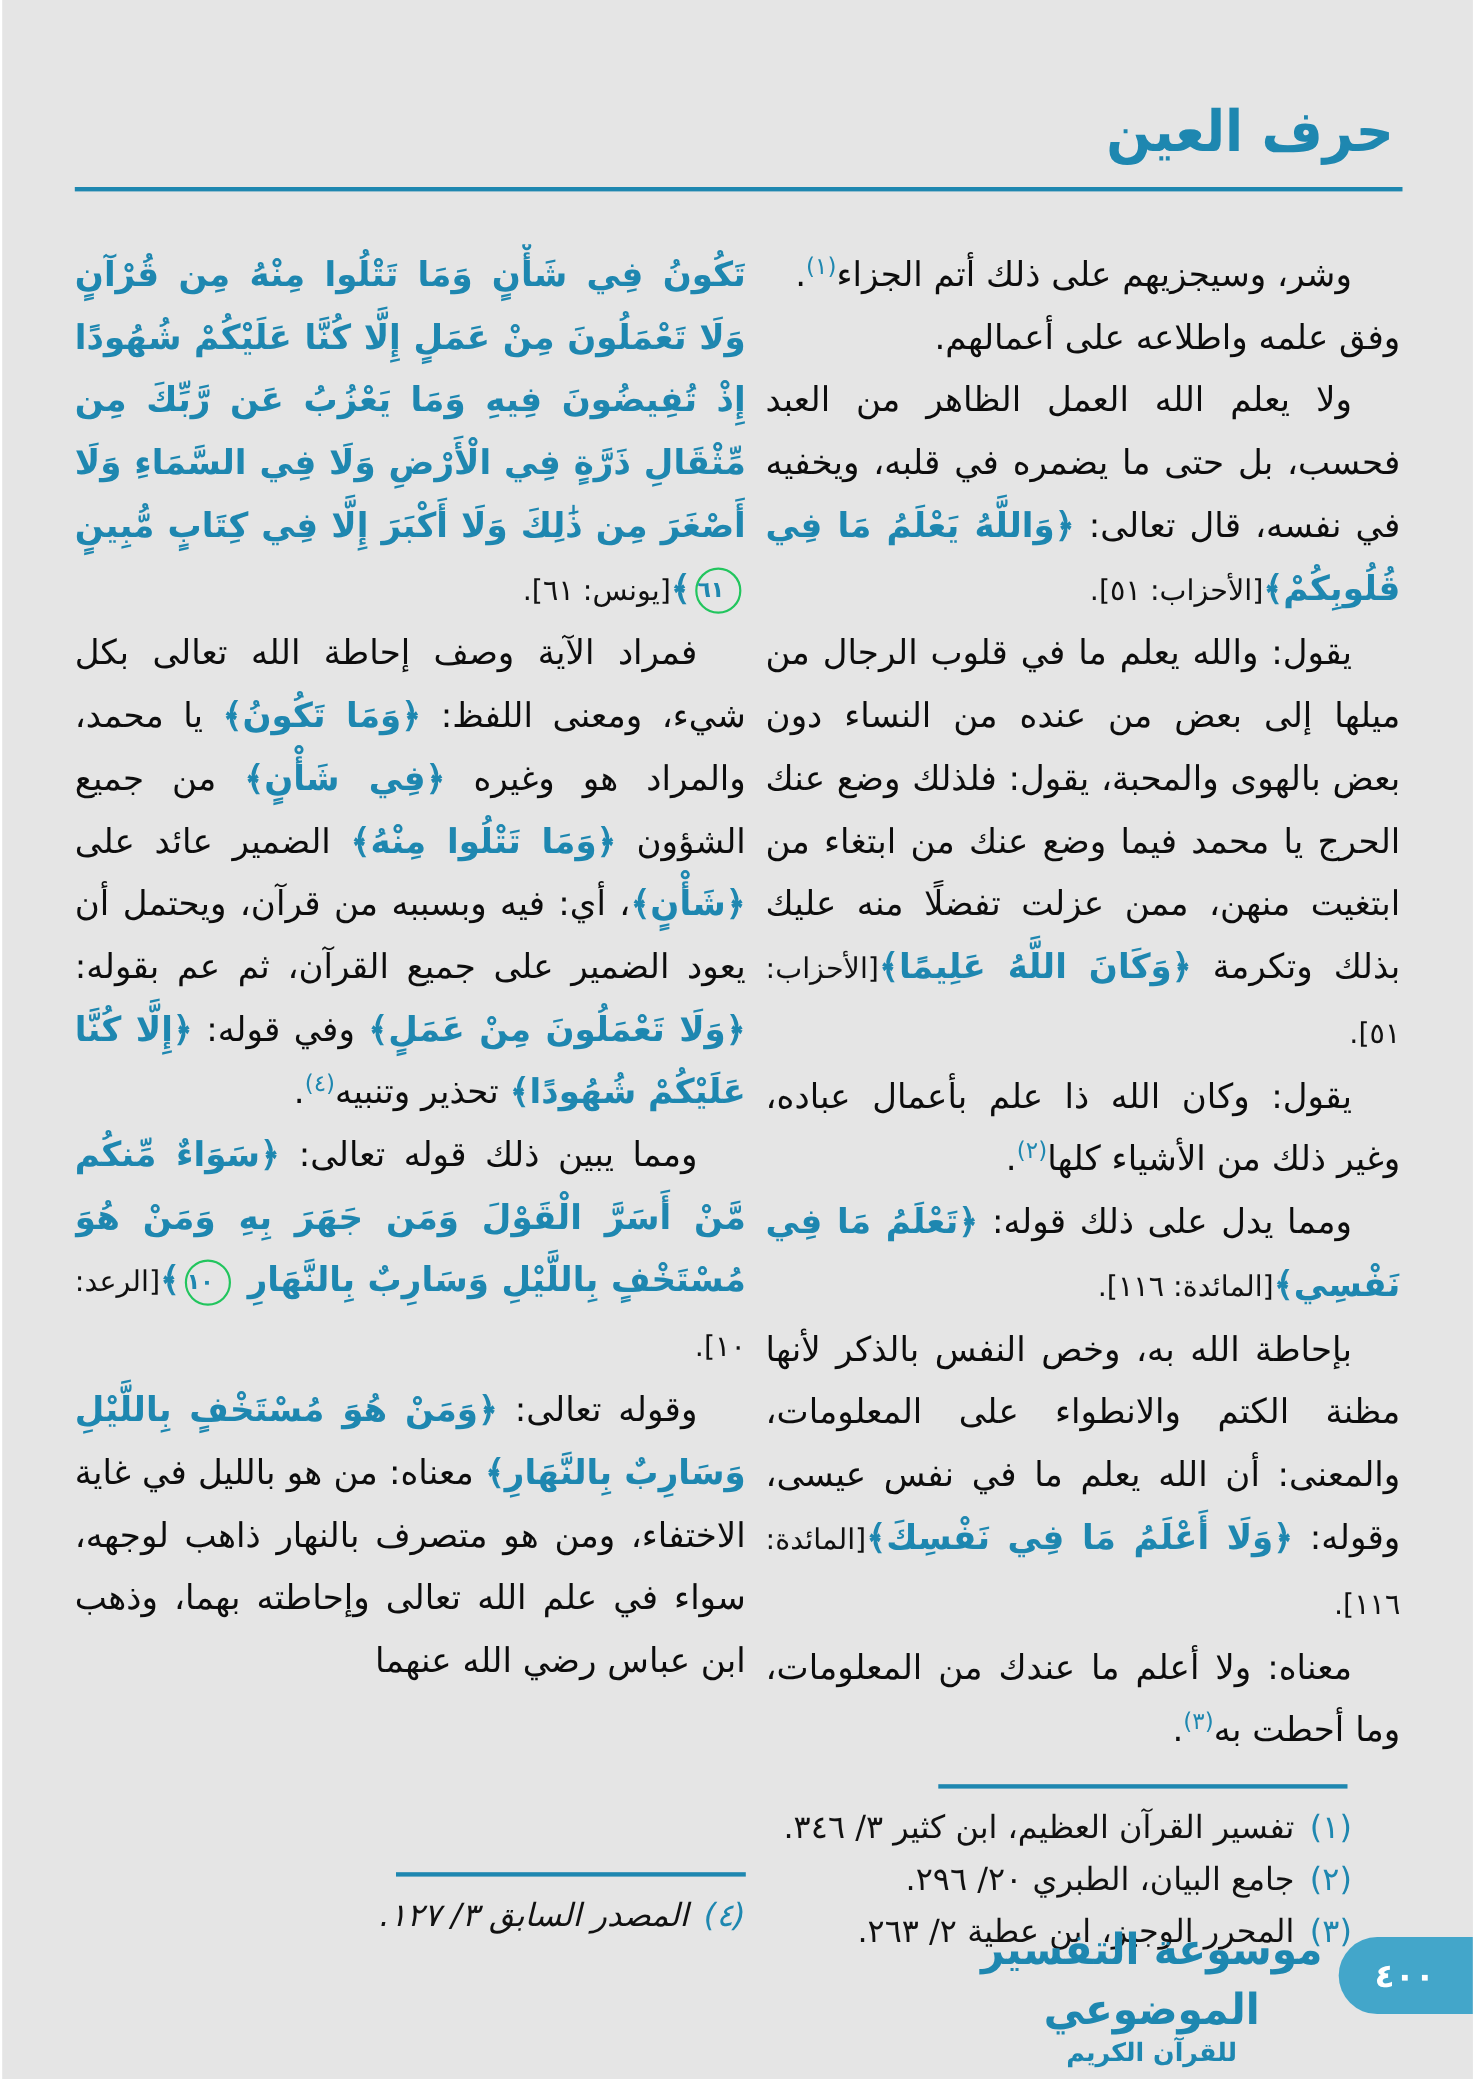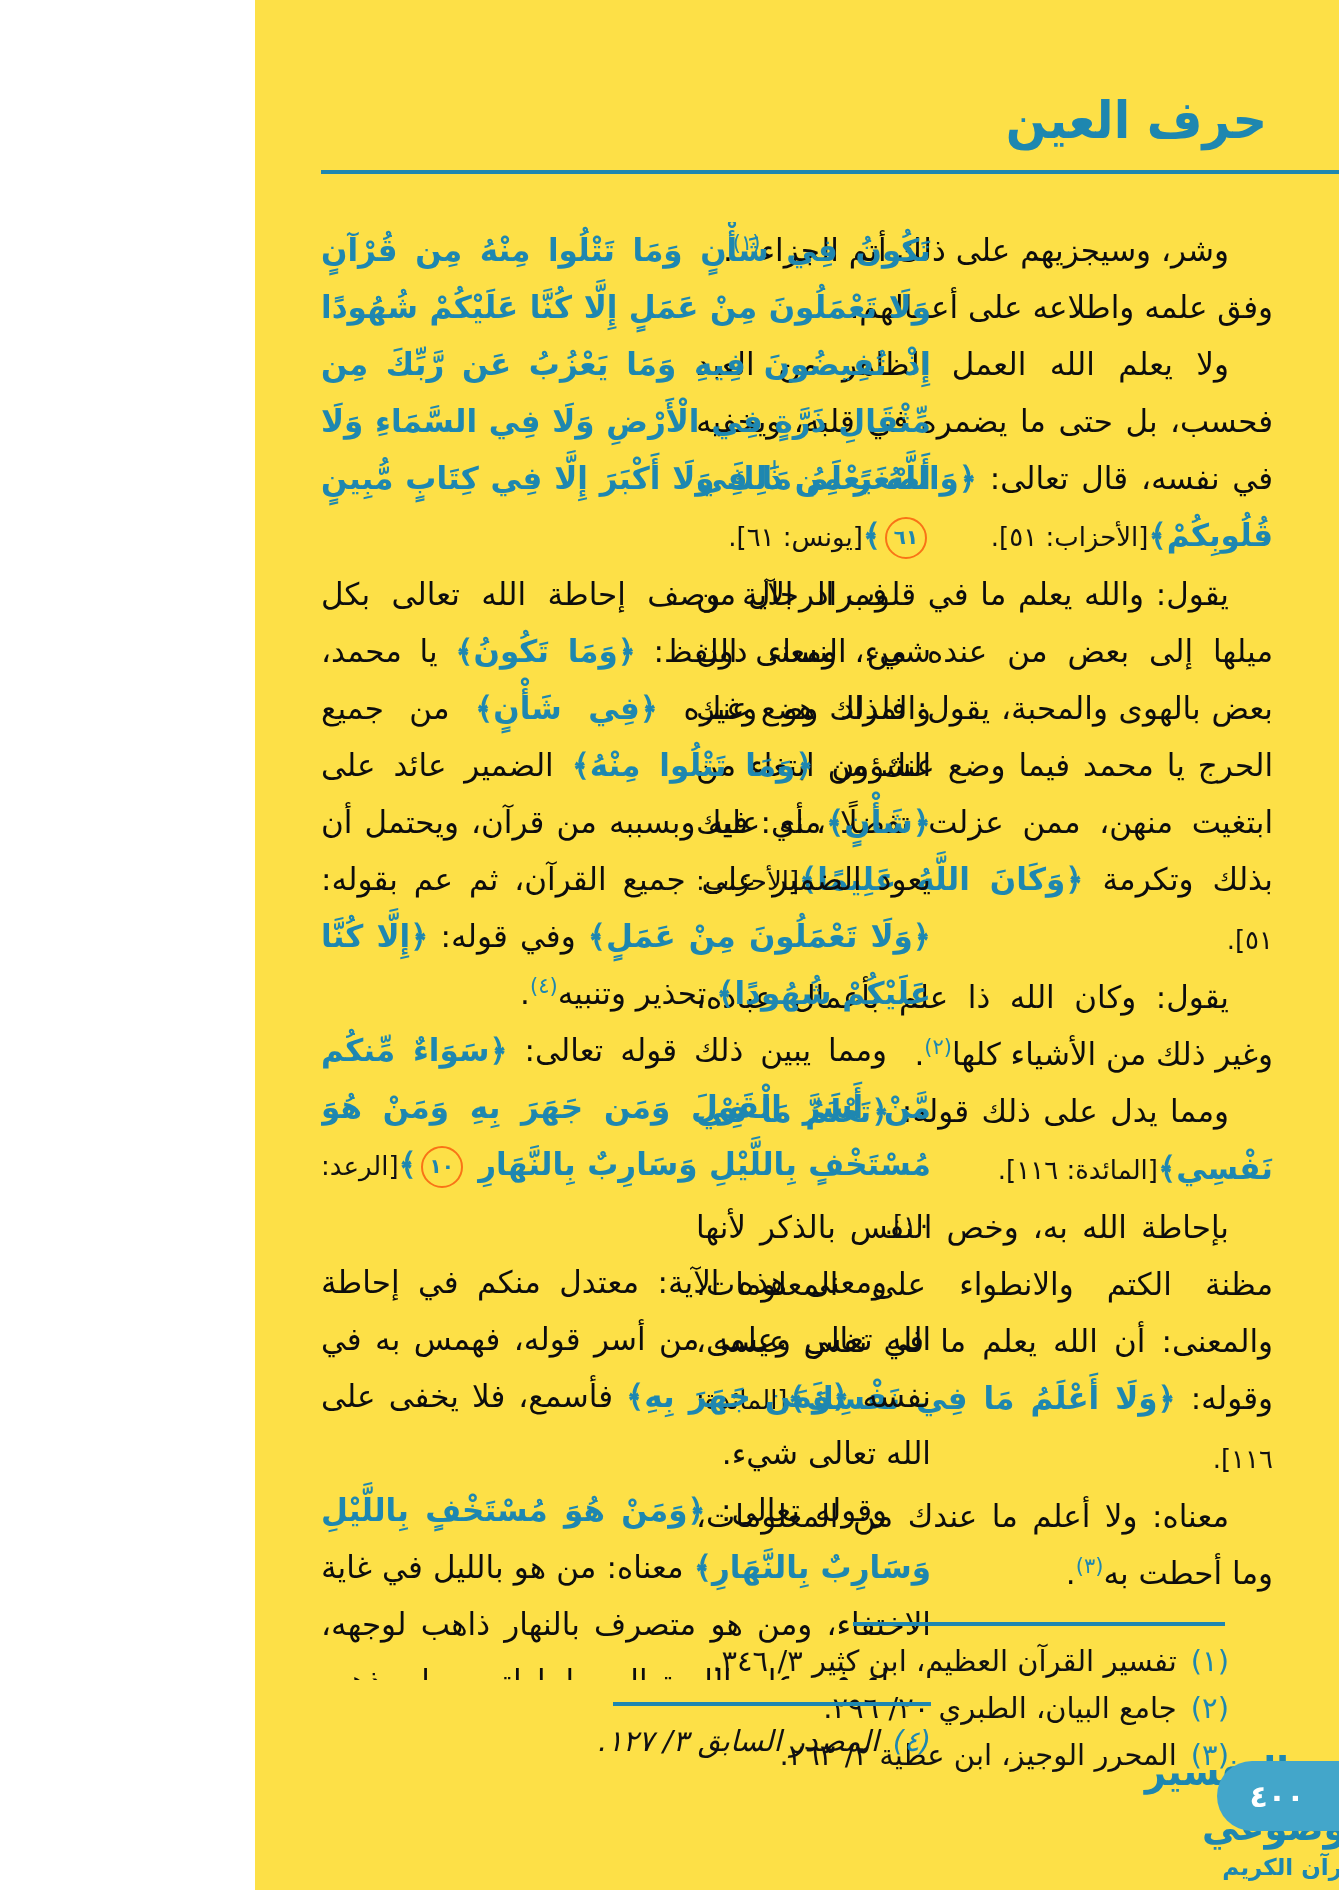--- a/index.html
+++ b/index.html
@@ -1,19 +1,19 @@
 <!DOCTYPE html>
 <html lang="ar" dir="rtl"><head>
 <meta charset="utf-8">
 <style>
   html,body{margin:0;padding:0;background:#ffffff;}
   .page{
     position:relative;
-    width:1084px;height:1890px;
-    background:#fde047;
+    width:1337px;height:1890px;
+    background:#e5e5e5;
     font-family:"DejaVu Sans", sans-serif;
     direction:rtl;
     overflow:hidden;
     color:#0d0d0d;
   }
   .header-title{
     position:absolute;
     top:92px;right:72px;
     font-size:48px;
     font-weight:bold;
@@ -39,25 +39,25 @@
   .col-left{left:66px;width:610px;height:1458px;}
   p.para{margin:0;text-indent:44px;}
   p.para.flush{text-indent:0;}
   .s-t{color:#0d0d0d;}
   .s-q{color:#1e87b0;font-weight:bold;}
   .s-r{color:#111111;font-size:26px;}
   .s-sup{color:#1e87b0;font-size:21px;vertical-align:super;line-height:0;}
   .s-num{
     display:inline-block;
     color:#1e87b0;
-    border:2px solid #f97316;
+    border:2px solid #22c55e;
     border-radius:50%;
     width:38px;height:38px;
     line-height:36px;
-    text-align:center;
+    text-align:left;
     font-size:20px;
     font-weight:bold;
     text-indent:0;
     vertical-align:middle;
     margin:0 4px;
   }
   .fnblock{
     position:absolute;
     font-size:29px;
     line-height:47px;
@@ -123,21 +123,20 @@
       <p class="para"><span class="s-t">يقول: والله يعلم ما في قلوب الرجال من ميلها إلى بعض من عنده من النساء دون بعض بالهوى والمحبة، يقول: فلذلك وضع عنك الحرج يا محمد فيما وضع عنك من ابتغاء من ابتغيت منهن، ممن عزلت تفضلًا منه عليك بذلك وتكرمة </span><span class="s-q">﴿وَكَانَ اللَّهُ عَلِيمًا﴾</span><span class="s-r">[الأحزاب: ٥١].</span></p>
       <p class="para"><span class="s-t">يقول: وكان الله ذا علم بأعمال عباده، وغير ذلك من الأشياء كلها</span><span class="s-sup">(٢)</span><span class="s-t">.</span></p>
       <p class="para"><span class="s-t">ومما يدل على ذلك قوله: </span><span class="s-q">﴿تَعْلَمُ مَا فِي نَفْسِي﴾</span><span class="s-r">[المائدة: ١١٦].</span></p>
       <p class="para"><span class="s-t">بإحاطة الله به، وخص النفس بالذكر لأنها مظنة الكتم والانطواء على المعلومات، والمعنى: أن الله يعلم ما في نفس عيسى، وقوله: </span><span class="s-q">﴿وَلَا أَعْلَمُ مَا فِي نَفْسِكَ﴾</span><span class="s-r">[المائدة: ١١٦].</span></p>
       <p class="para"><span class="s-t">معناه: ولا أعلم ما عندك من المعلومات، وما أحطت به</span><span class="s-sup">(٣)</span><span class="s-t">.</span></p>
     </div>
   <div class="col col-left">
       <p class="para flush"><span class="s-q">تَكُونُ فِي شَأْنٍ وَمَا تَتْلُوا مِنْهُ مِن قُرْآنٍ وَلَا تَعْمَلُونَ مِنْ عَمَلٍ إِلَّا كُنَّا عَلَيْكُمْ شُهُودًا إِذْ تُفِيضُونَ فِيهِ وَمَا يَعْزُبُ عَن رَّبِّكَ مِن مِّثْقَالِ ذَرَّةٍ فِي الْأَرْضِ وَلَا فِي السَّمَاءِ وَلَا أَصْغَرَ مِن ذَٰلِكَ وَلَا أَكْبَرَ إِلَّا فِي كِتَابٍ مُّبِينٍ </span><span class="s-num">٦١</span><span class="s-q">﴾</span><span class="s-r">[يونس: ٦١].</span></p>
       <p class="para"><span class="s-t">فمراد الآية وصف إحاطة الله تعالى بكل شيء، ومعنى اللفظ: </span><span class="s-q">﴿وَمَا تَكُونُ﴾</span><span class="s-t"> يا محمد، والمراد هو وغيره </span><span class="s-q">﴿فِي شَأْنٍ﴾</span><span class="s-t"> من جميع الشؤون </span><span class="s-q">﴿وَمَا تَتْلُوا مِنْهُ﴾</span><span class="s-t"> الضمير عائد على </span><span class="s-q">﴿شَأْنٍ﴾</span><span class="s-t">، أي: فيه وبسببه من قرآن، ويحتمل أن يعود الضمير على جميع القرآن، ثم عم بقوله: </span><span class="s-q">﴿وَلَا تَعْمَلُونَ مِنْ عَمَلٍ﴾</span><span class="s-t"> وفي قوله: </span><span class="s-q">﴿إِلَّا كُنَّا عَلَيْكُمْ شُهُودًا﴾</span><span class="s-t"> تحذير وتنبيه</span><span class="s-sup">(٤)</span><span class="s-t">.</span></p>
       <p class="para"><span class="s-t">ومما يبين ذلك قوله تعالى: </span><span class="s-q">﴿سَوَاءٌ مِّنكُم مَّنْ أَسَرَّ الْقَوْلَ وَمَن جَهَرَ بِهِ وَمَنْ هُوَ مُسْتَخْفٍ بِاللَّيْلِ وَسَارِبٌ بِالنَّهَارِ </span><span class="s-num">١٠</span><span class="s-q">﴾</span><span class="s-r">[الرعد: ١٠].</span></p>
-      <p class="para"><span class="s-t">ومعنى هذه الآية: معتدل منكم في إحاطة الله تعالى وعلمه من أسر قوله، فهمس به في نفسه </span><span class="s-q">﴿وَمَن جَهَرَ بِهِ﴾</span><span class="s-t"> فأسمع، فلا يخفى على الله تعالى شيء.</span></p>
       <p class="para"><span class="s-t">وقوله تعالى: </span><span class="s-q">﴿وَمَنْ هُوَ مُسْتَخْفٍ بِاللَّيْلِ وَسَارِبٌ بِالنَّهَارِ﴾</span><span class="s-t"> معناه: من هو بالليل في غاية الاختفاء، ومن هو متصرف بالنهار ذاهب لوجهه، سواء في علم الله تعالى وإحاطته بهما، وذهب ابن عباس رضي الله عنهما</span></p>
     </div>
 
   <div class="fnblock fnblock-right">
     <div class="fn-separator"></div>
     <div class="fn-list">
         <div class="fn-item"><span class="fn-marker">(١)</span><span>تفسير القرآن العظيم، ابن كثير ٣/ ٣٤٦.</span></div>
         <div class="fn-item"><span class="fn-marker">(٢)</span><span>جامع البيان، الطبري ٢٠/ ٢٩٦.</span></div>
         <div class="fn-item"><span class="fn-marker">(٣)</span><span>المحرر الوجيز، ابن عطية ٢/ ٢٦٣.</span></div>
       </div>

